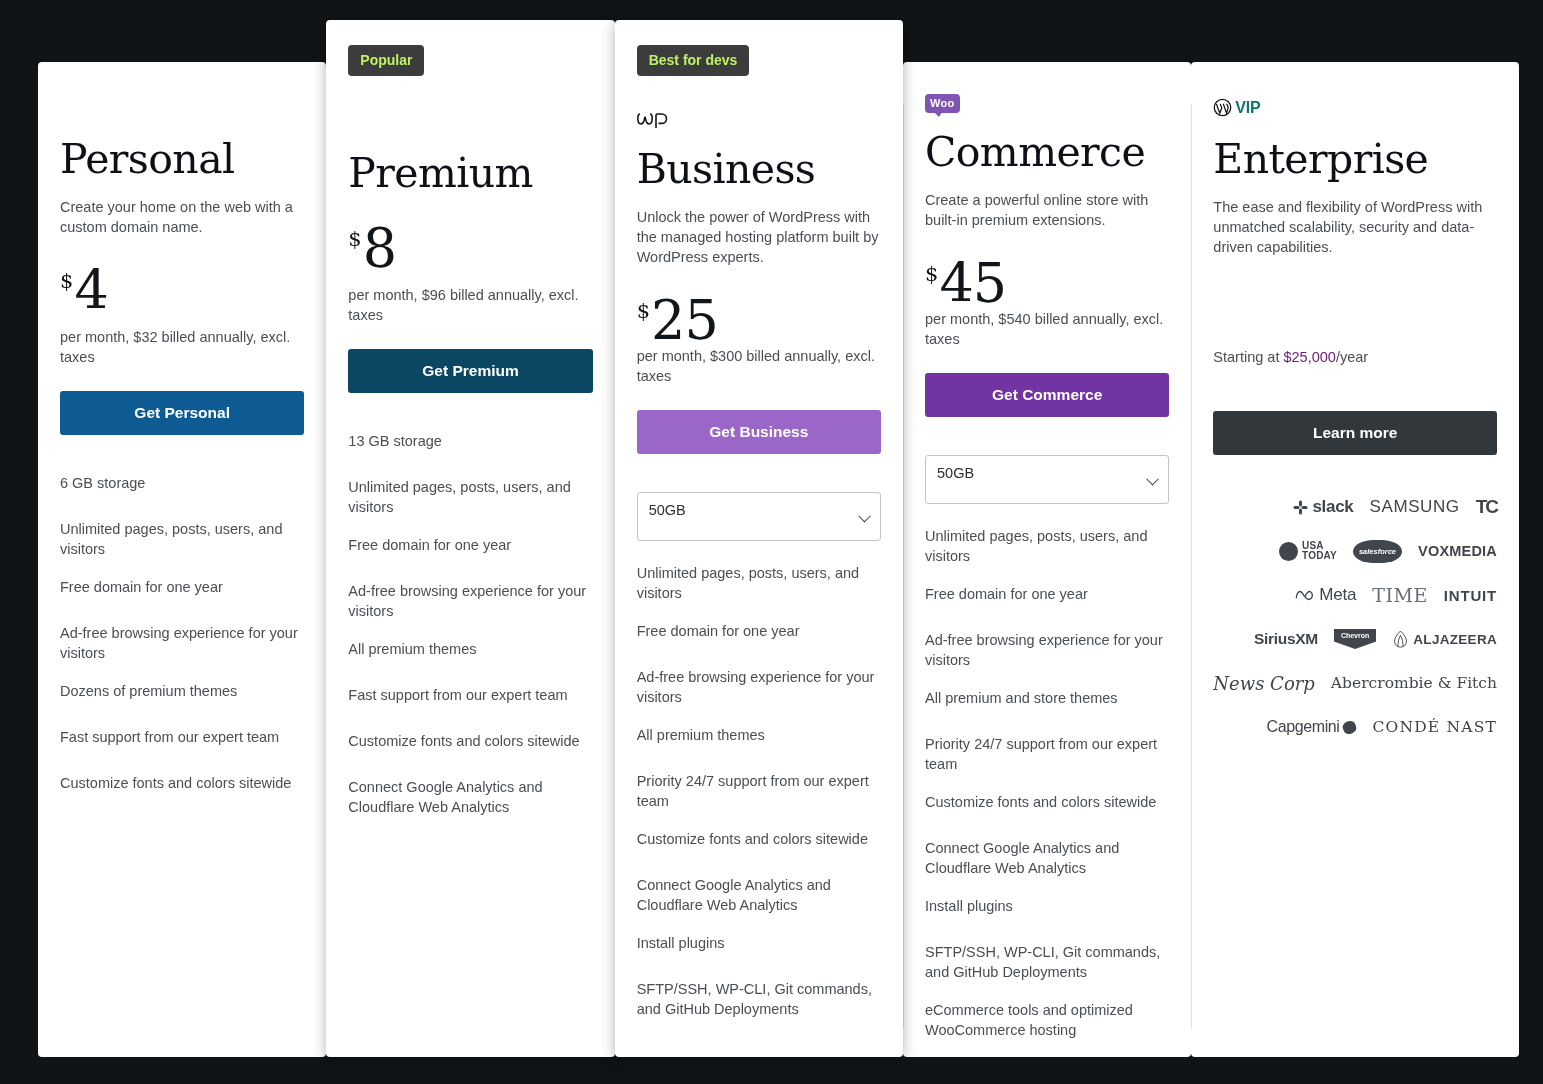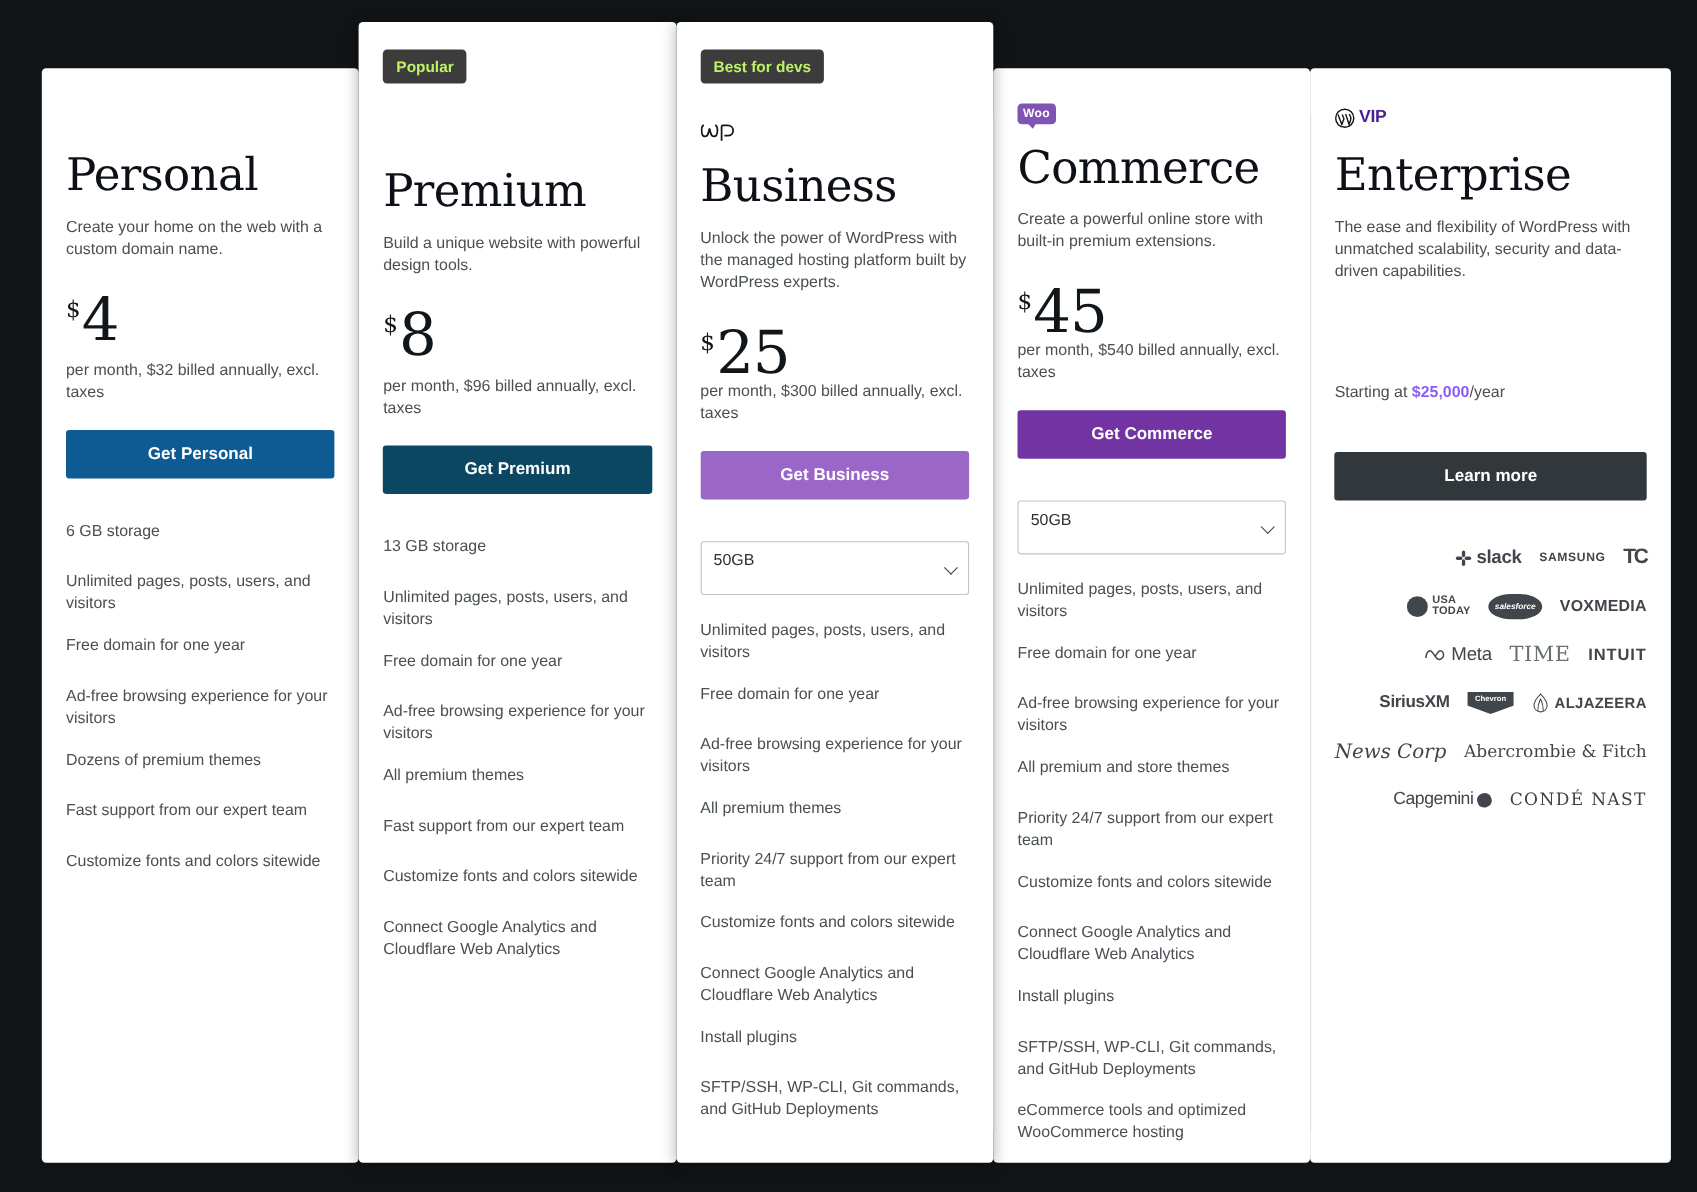--- a/index.html
+++ b/index.html
@@ -98,23 +98,23 @@
     content: "";
     position: absolute;
     left: 9px; bottom: -4px;
     border-left: 5px solid transparent;
     border-right: 3px solid transparent;
     border-top: 5px solid #7f54b3;
   }
 
   .vip-mark {
     display: inline-flex;
-    align-items: center;
+    align-items: flex-end;
     gap: 3px;
-    color: #4c1d95;
+    color: #0f766e;
   }
   .vip-text {
     font-size: 16px;
     font-weight: bold;
     letter-spacing: -0.2px;
   }
 
   .plan-name {
     font-family: "DejaVu Serif", serif;
     font-weight: normal;
@@ -151,21 +151,21 @@
     line-height: .95;
     letter-spacing: -1px;
   }
 
   .billing {
     font-size: 14.5px;
     line-height: 1.38;
     color: #4a4f54;
     min-height: 42px;
   }
-  .billing b { font-weight: bold; color: #8b5cf6; }
+  .billing b { font-weight: normal; color: #701a75; }
 
   .cta {
     display: block;
     width: 100%;
     border: 0;
     border-radius: 3px;
     color: #ffffff;
     font-family: "Liberation Sans", sans-serif;
     font-size: 15.5px;
     font-weight: bold;
@@ -230,21 +230,21 @@
     gap: 16px;
     height: 28px;
   }
   .logo {
     display: inline-flex;
     align-items: center;
     gap: 4px;
     white-space: nowrap;
   }
   .lg-slack { font-size: 17px; font-weight: bold; letter-spacing: -.3px; }
-  .lg-samsung { font-size: 11px; font-weight: bold; letter-spacing: .6px; }
+  .lg-samsung { font-size: 17px; font-weight: normal; letter-spacing: .6px; }
   .lg-tc { font-size: 19px; font-weight: bold; letter-spacing: -2px; }
   .lg-usatoday {
     font-size: 10px; font-weight: bold; line-height: 1.03;
     letter-spacing: .2px; text-align: left;
   }
   .dot { width: 19px; height: 19px; border-radius: 50%; background: #40464c; }
   .sf-cloud {
     background: #40464c; color: #fff; font-size: 7.5px; font-style: italic;
     font-weight: bold; padding: 7px 6px; border-radius: 50% / 60%;
   }
@@ -286,21 +286,20 @@
           <li>Ad-free browsing experience for your visitors</li>
           <li class="gap">Dozens of premium themes</li>
           <li class="gap">Fast support from our expert team</li>
           <li class="gap">Customize fonts and colors sitewide</li>
         </ul>
       </div>
       <div class="card raised">
         <div class="badge">Popular</div>
         <div class="brandmark spacer"></div>
         <h2 class="plan-name">Premium</h2>
-        <p class="plan-tagline">Build a unique website with powerful design tools.</p>
         <div class="price-row">
           <span class="price-cur">$</span>
           <span class="price-amt">8</span>
         </div>
         <p class="billing">per month, $96 billed annually, excl. taxes</p>
         <button class="cta" style="background: rgb(11, 71, 98);">Get Premium</button>
         <ul class="features">
           <li class="gap">13 GB storage</li>
           <li>Unlimited pages, posts, users, and visitors</li>
           <li class="gap">Free domain for one year</li>

